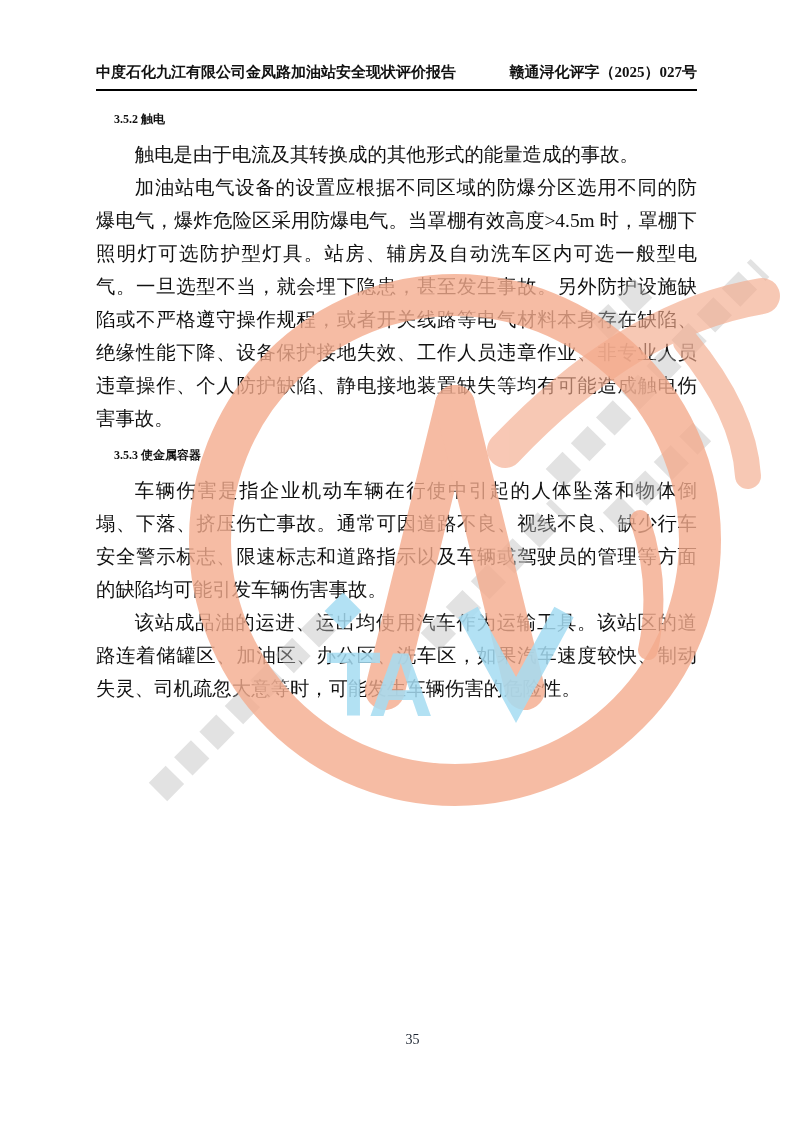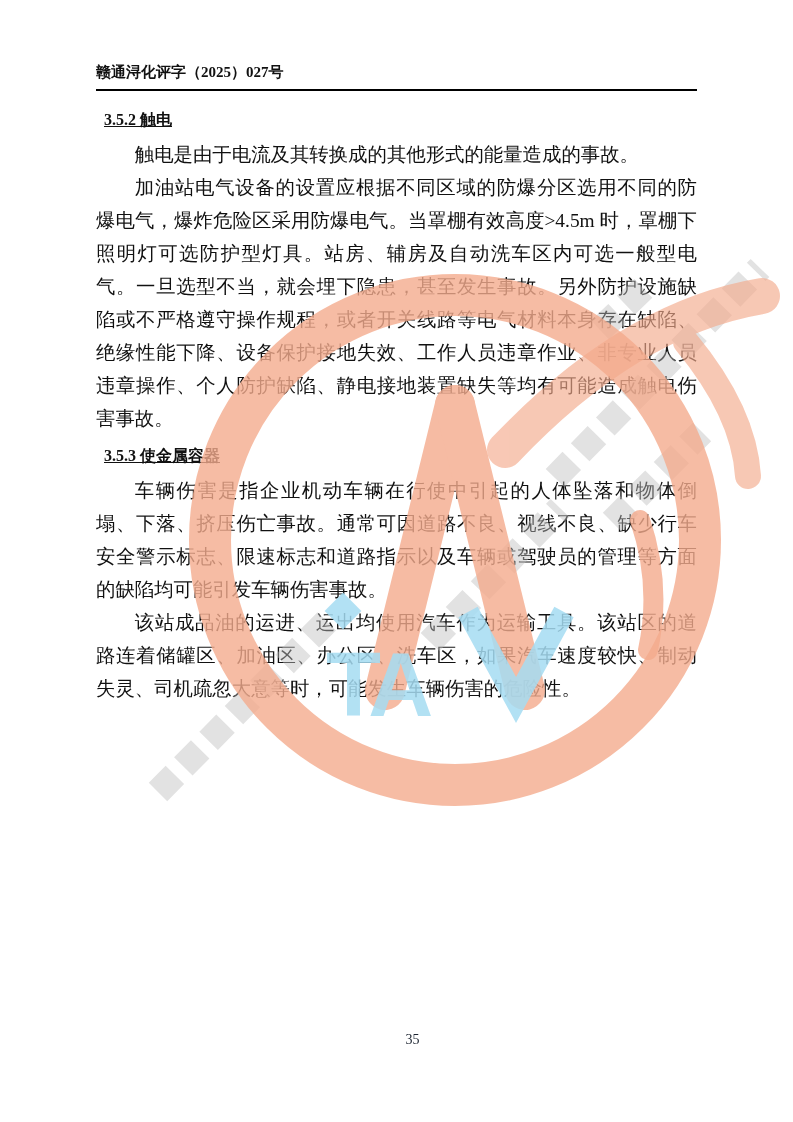--- a/index.html
+++ b/index.html
@@ -23,23 +23,22 @@
     border-top:2.5px solid #000;
   }
   
   .doc{
     position:absolute;left:96px;top:99px;width:601px;
     font-size:19.4px;line-height:33px;text-align:justify;
   }
   .doc p{margin:0;}
   .doc p.ind{text-indent:2em;}
   .doc h2{
-    margin:4px 0 2px 8px;font-size:16px;line-height:33px;font-weight:bold;
+    margin:4px 0 2px 18px;font-size:12px;line-height:33px;font-weight:bold;
     font-family:"Liberation Serif","DejaVu Serif",serif;
-    text-decoration:underline;
   }
   
   .wm{
     position:absolute;inset:0;pointer-events:none;
   }
   .wm svg{position:absolute;left:0;top:0;}
   .wm-ta{
     position:absolute;left:326px;top:634px;
     font-family:"Liberation Sans","DejaVu Sans",sans-serif;
     font-weight:bold;font-size:90px;letter-spacing:-6px;
@@ -50,20 +49,21 @@
     position:absolute;left:16px;top:1032px;width:100%;
     text-align:center;font-size:14px;color:#1c2430;
   }
 </style>
 </head>
 <body>
 
 <div class="page">
 
   <div class="hdr">
+    <span>中度石化九江有限公司金凤路加油站安全现状评价报告</span>
     <span>赣通浔化评字（2025）027号</span>
   </div>
   <div class="hdr-rule"></div>
 
   <div class="doc">
     <h2>3.5.2 触电</h2>
     <p class="ind">触电是由于电流及其转换成的其他形式的能量造成的事故。</p>
     <p class="ind">加油站电气设备的设置应根据不同区域的防爆分区选用不同的防爆电气，爆炸危险区采用防爆电气。当罩棚有效高度&gt;4.5m 时，罩棚下照明灯可选防护型灯具。站房、辅房及自动洗车区内可选一般型电气。一旦选型不当，就会埋下隐患，甚至发生事故。另外防护设施缺陷或不严格遵守操作规程，或者开关线路等电气材料本身存在缺陷、绝缘性能下降、设备保护接地失效、工作人员违章作业、非专业人员违章操作、个人防护缺陷、静电接地装置缺失等均有可能造成触电伤害事故。</p>
     <h2>3.5.3 使金属容器</h2>
     <p class="ind">车辆伤害是指企业机动车辆在行使中引起的人体坠落和物体倒塌、下落、挤压伤亡事故。通常可因道路不良、视线不良、缺少行车安全警示标志、限速标志和道路指示以及车辆或驾驶员的管理等方面的缺陷均可能引发车辆伤害事故。</p>

